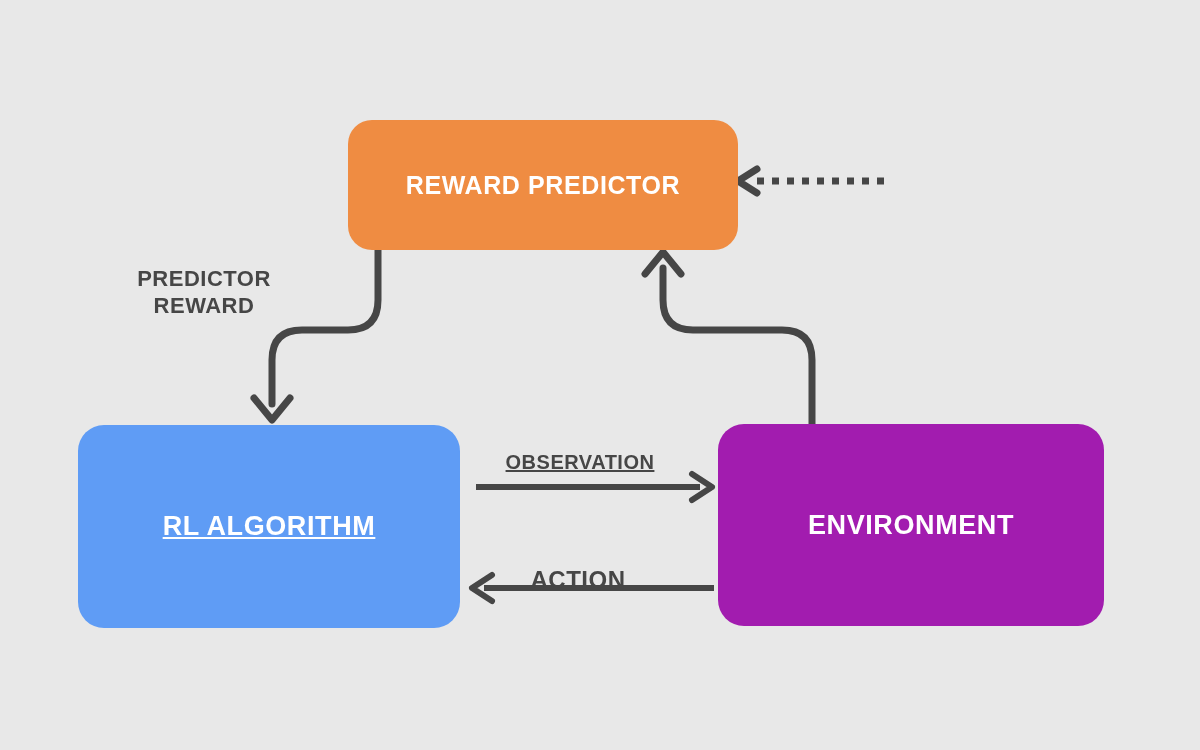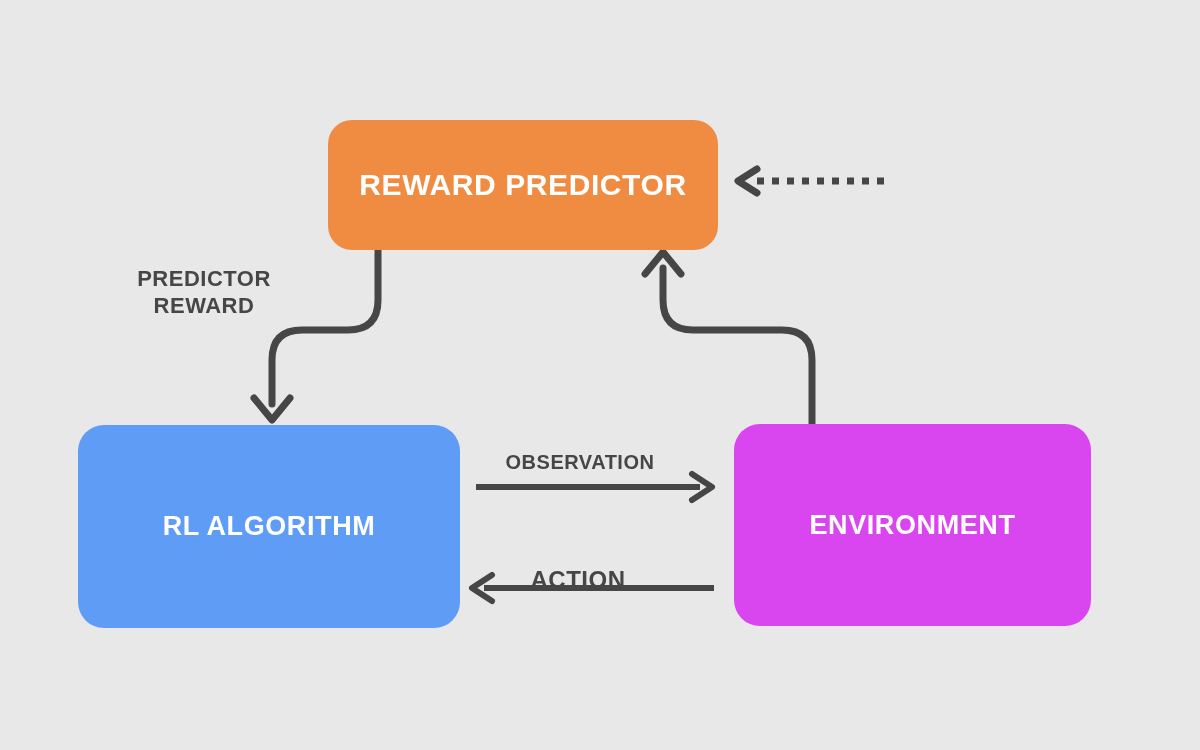--- a/index.html
+++ b/index.html
@@ -31,46 +31,46 @@
     display: flex;
     align-items: center;
     justify-content: center;
     color: #ffffff;
     font-weight: bold;
     letter-spacing: 0.6px;
     box-sizing: border-box;
     text-align: center;
   }
   #node-reward-predictor {
-    left: 328px;
+    left: 348px;
     top: 120px;
     width: 390px;
     height: 130px;
     background: #ef8c42;
     border-radius: 24px;
-    font-size: 30px;
+    font-size: 25px;
   }
   #node-rl-algorithm {
     left: 78px;
     top: 425px;
     width: 382px;
     height: 203px;
     background: #5f9cf5;
     border-radius: 26px;
     font-size: 27px;
+    text-decoration: underline;
   }
   #node-environment {
     left: 718px;
     top: 424px;
-    width: 357px;
+    width: 386px;
     height: 202px;
-    background: #d946ef;
+    background: #a21caf;
     border-radius: 26px;
     font-size: 27px;
-    margin-left: 16px;
   }
   .edge-label {
     position: absolute;
     color: #464646;
     font-weight: bold;
     letter-spacing: 0.5px;
     text-align: center;
     line-height: 1.22;
     white-space: pre-line;
   }
@@ -84,20 +84,21 @@
     left: 880px;
     top: 147px;
     width: 196px;
     font-size: 24px;
   }
   #label-observation {
     left: 455px;
     top: 450px;
     width: 250px;
     font-size: 20px;
+    text-decoration: underline;
   }
   #label-action {
     left: 478px;
     top: 565px;
     width: 200px;
     font-size: 24px;
   }
 </style>
 </head>
 <body>

